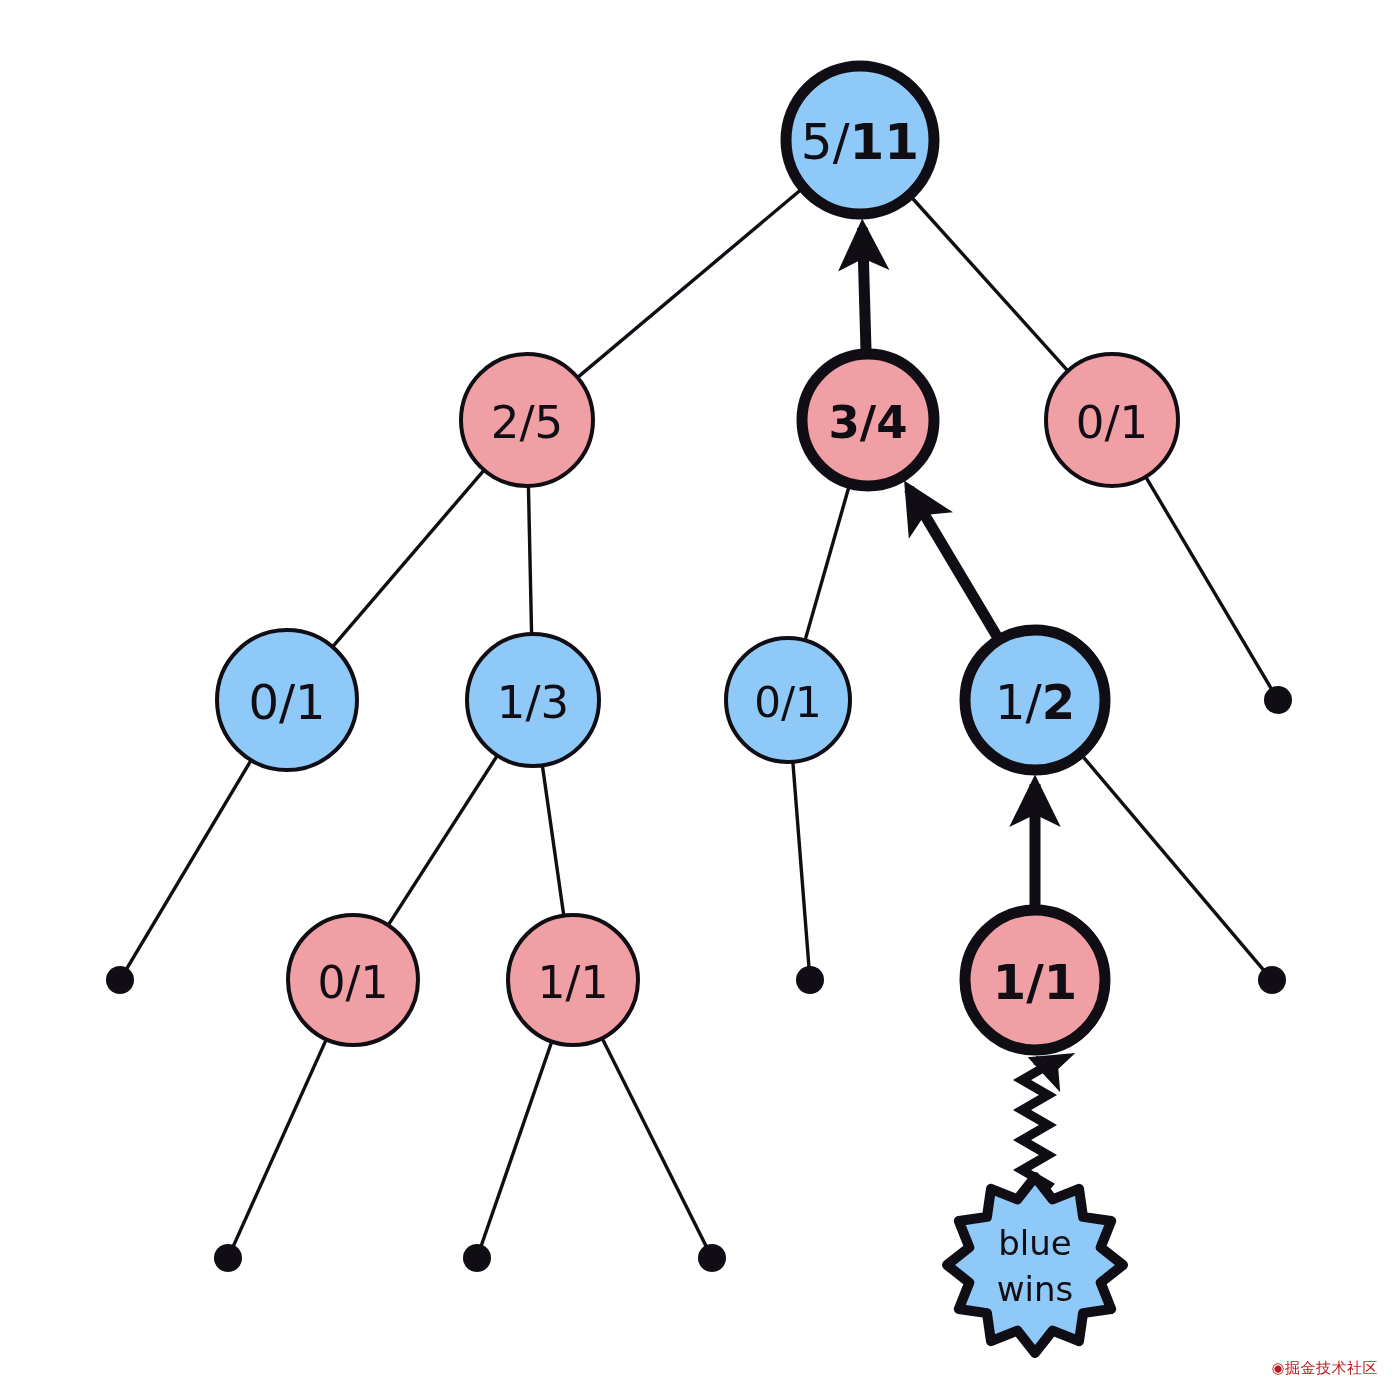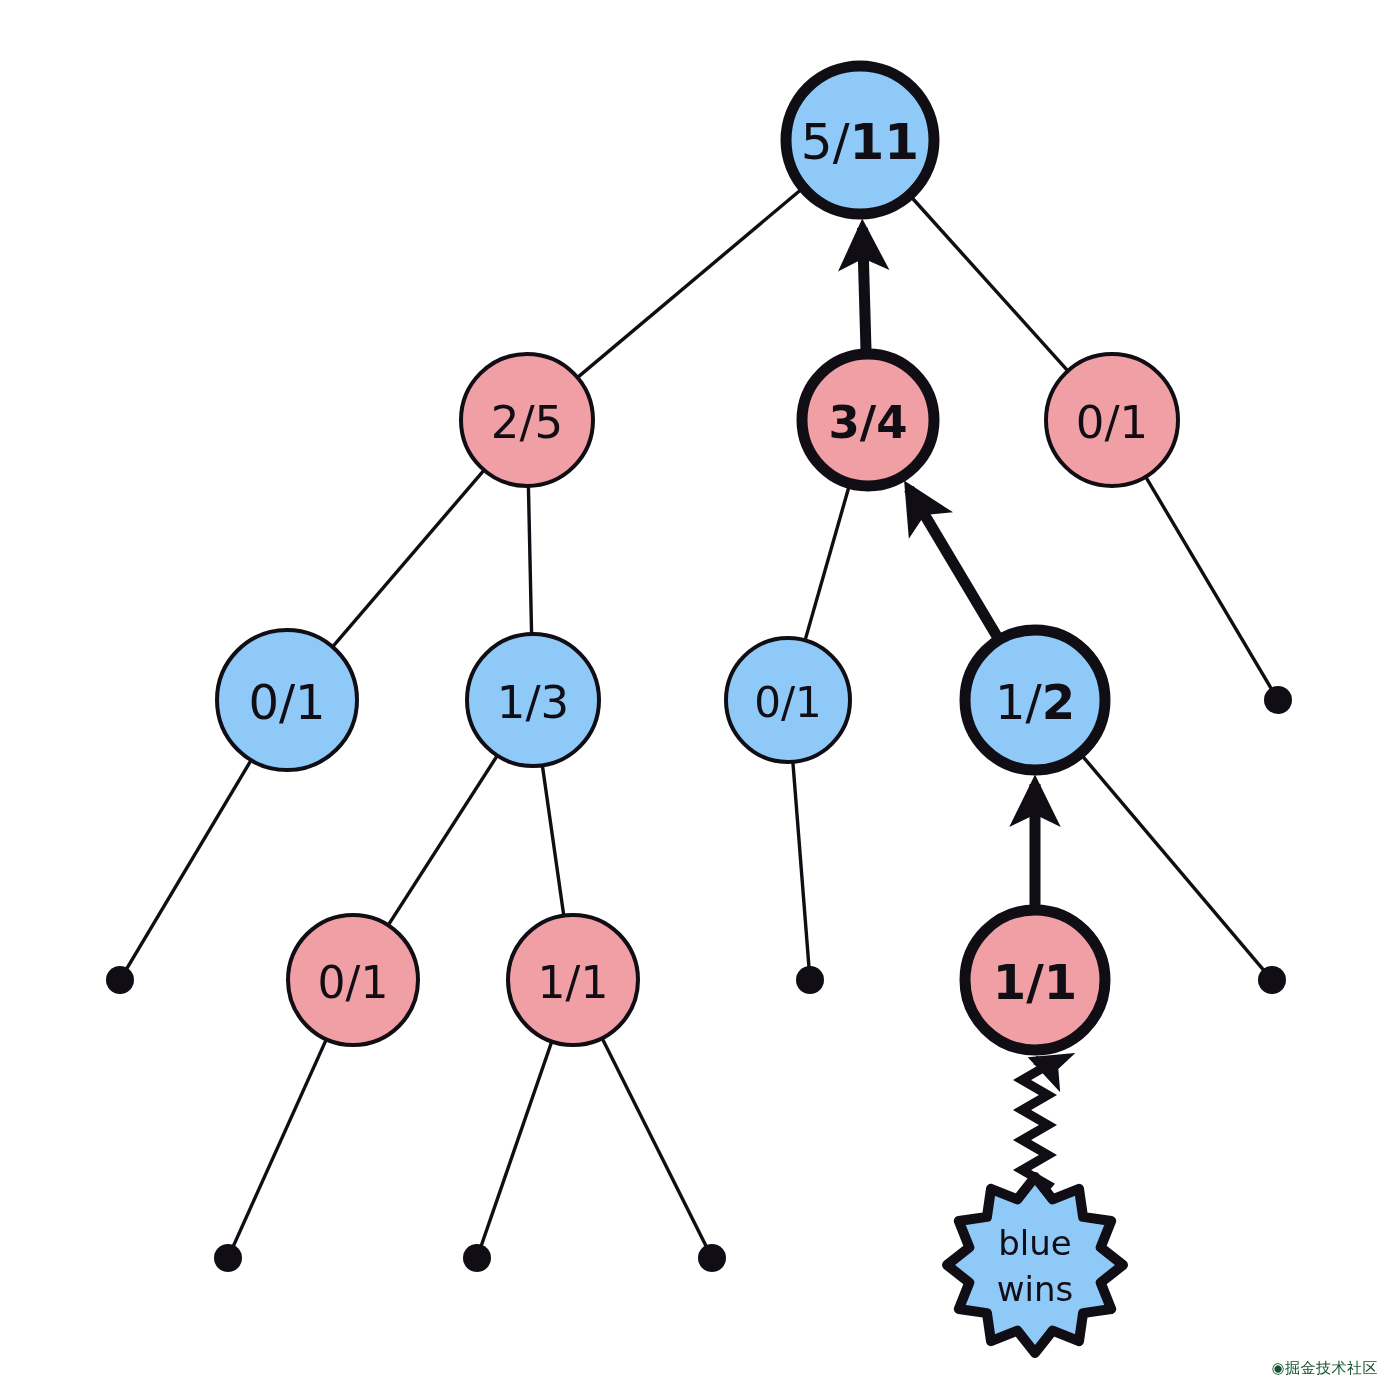--- a/index.html
+++ b/index.html
@@ -38,21 +38,21 @@
   .burst-label {
     font-family: "DejaVu Sans", "Liberation Sans", sans-serif;
     fill: #110d14;
     text-anchor: middle;
     dominant-baseline: central;
   }
   .watermark {
     position: absolute;
     right: 22px;
     bottom: 22px;
-    color: #14532d;
+    color: #b91c1c;
     font-size: 15px;
     letter-spacing: 0.5px;
     font-family: "DejaVu Sans", "Liberation Sans", sans-serif;
     white-space: nowrap;
     user-select: none;
   }
 </style>
 </head>
 <body>
 

